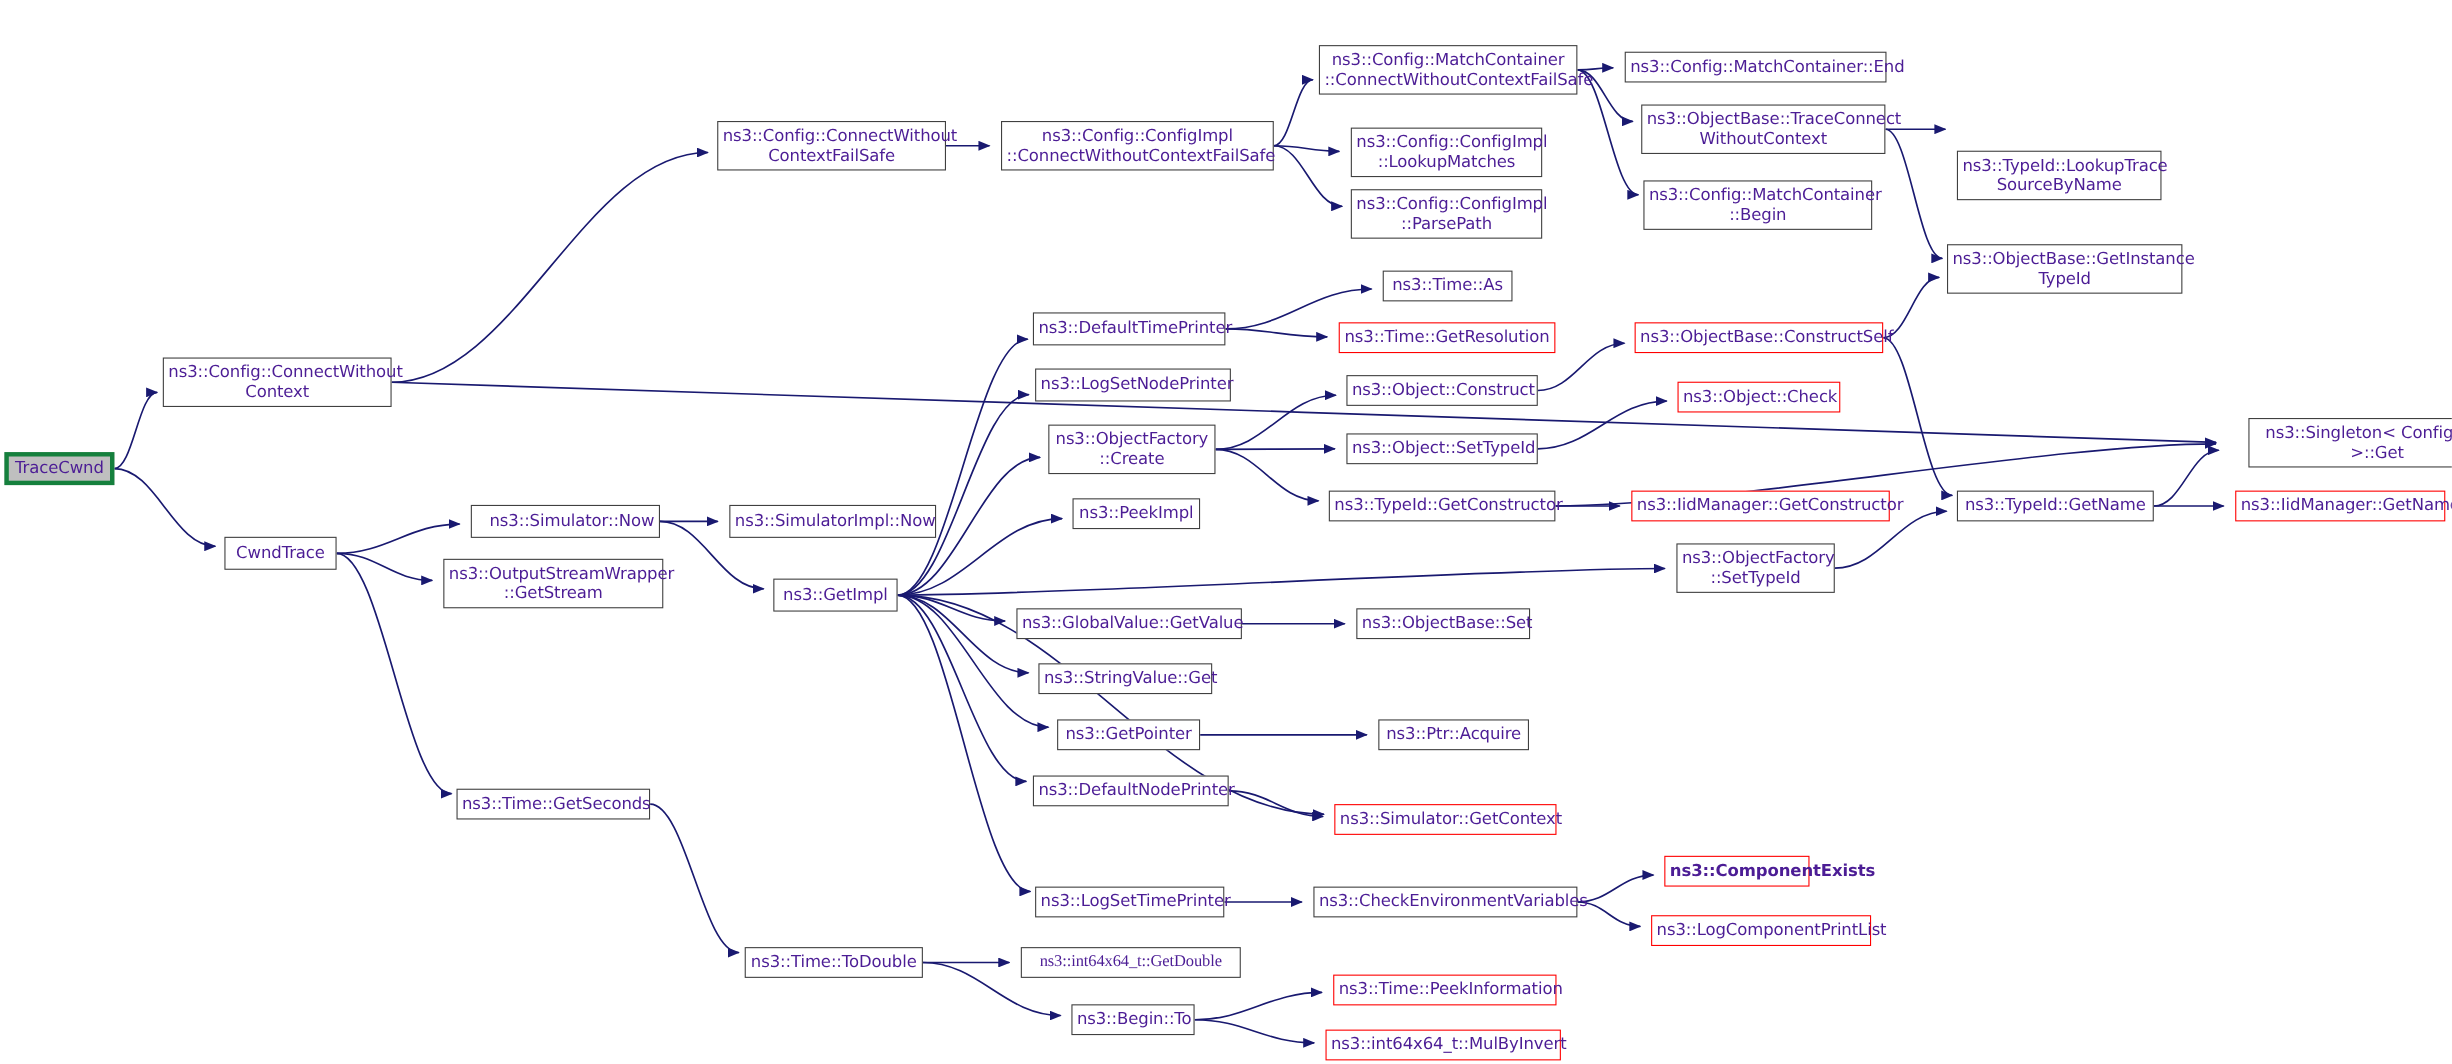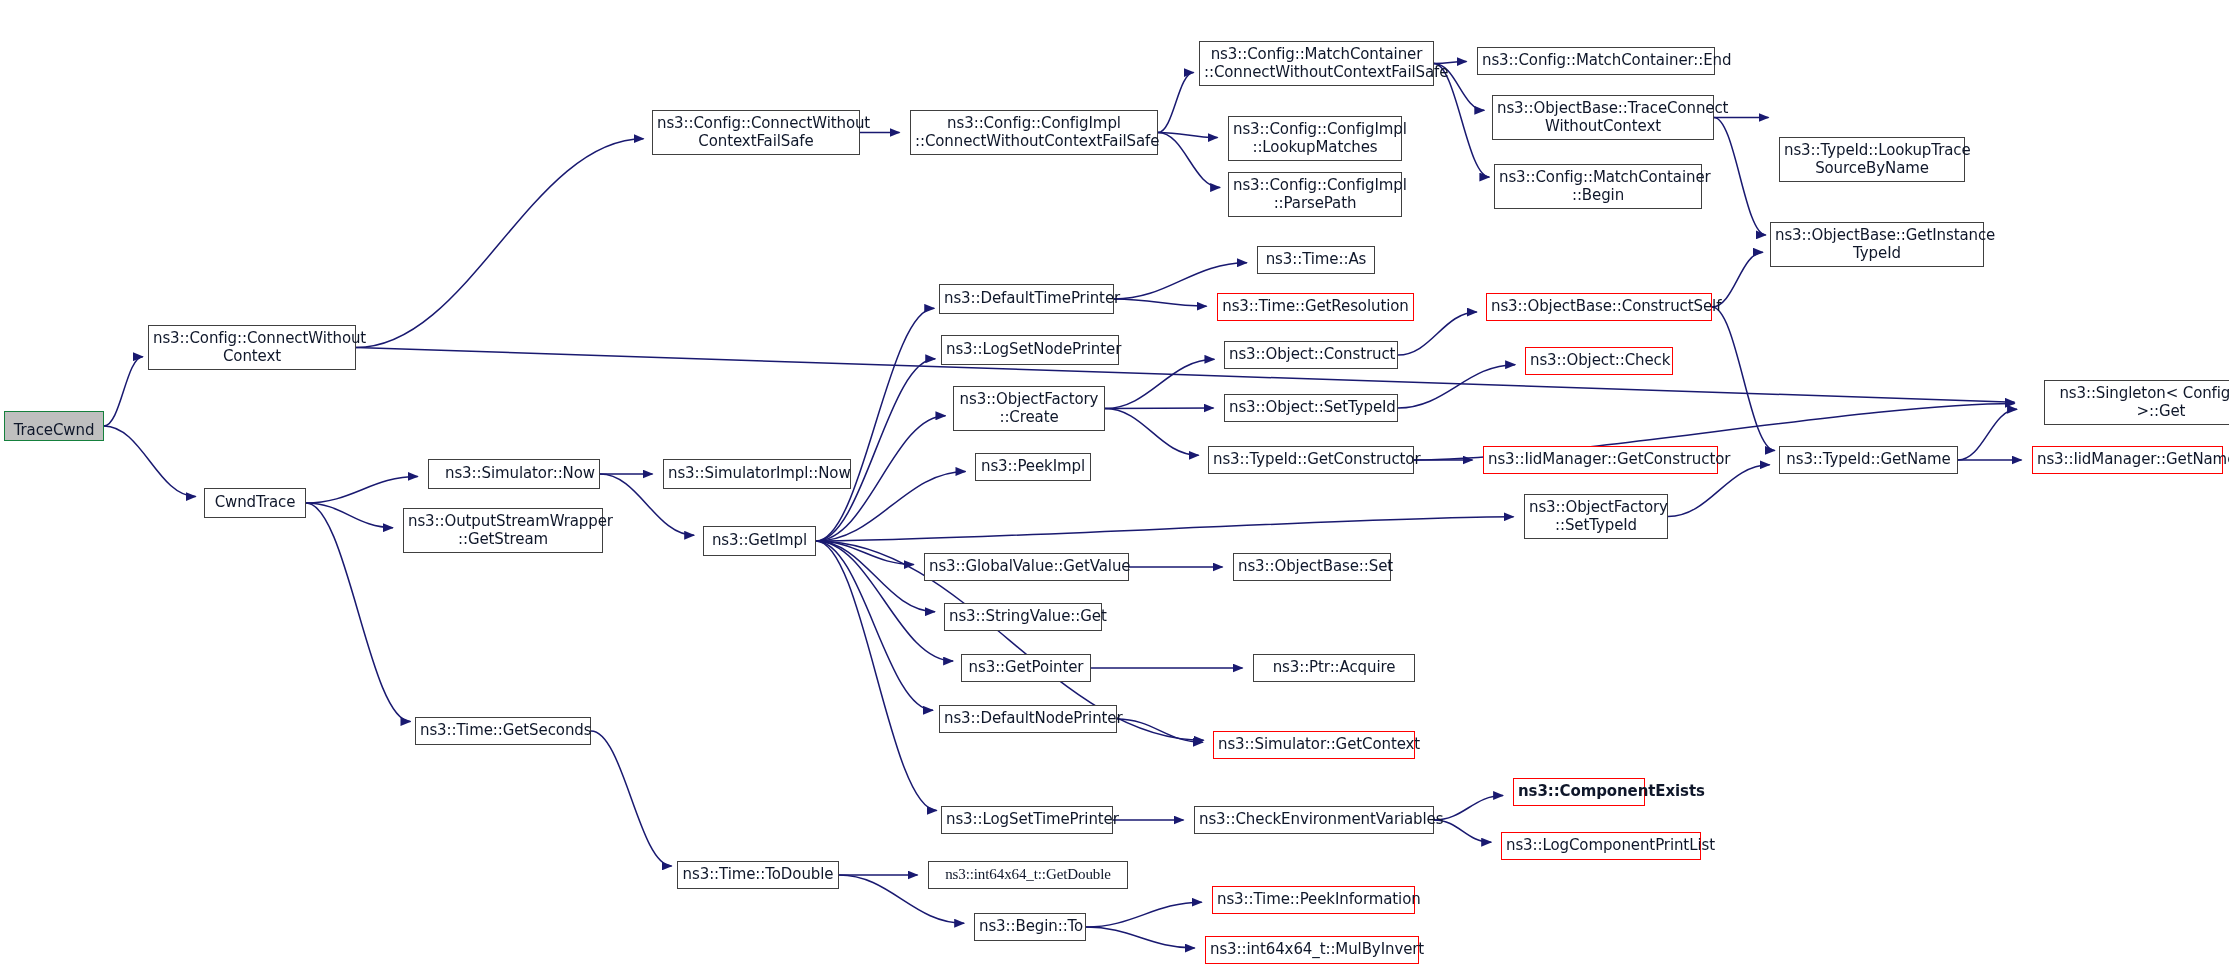--- a/index.html
+++ b/index.html
@@ -14,30 +14,30 @@
   #edges{position:absolute;left:0;top:0;width:2229px;height:967px;pointer-events:none;}
   .node{
     position:absolute;
     box-sizing:border-box;
     display:flex;
     align-items:center;
     justify-content:center;
     text-align:center;
     background:#ffffff;
     border:1px solid #404040;
-    color:#0f172a;
+    color:#4c1d95;
     font-size:15px;
     line-height:1.15;
     letter-spacing:-0.1px;
     padding:1px 4px;
     white-space:pre-line;
     z-index:5;
   }
   .node.red{border:1px solid #ff0000;}
-  .node.root{background:#bfbfbf;border:1px solid #15803d;align-items:flex-end;}
+  .node.root{background:#bfbfbf;border:4px solid #15803d;}
   .node span{display:block;width:100%;}
 </style>
 </head>
 <body>
 
 <div id="canvas">
   <svg id="edges" xmlns="http://www.w3.org/2000/svg">
     <defs>
       <marker id="arrow" markerWidth="11" markerHeight="9" refX="10" refY="4.5" orient="auto" markerUnits="userSpaceOnUse">
         <path d="M0,0 L11,4.5 L0,9 Z" fill="#191970"></path>
@@ -145,21 +145,21 @@
       <div class="node" style="left: 1779px; top: 446px; width: 179px; height: 28px;"><span>ns3::TypeId::GetName</span></div>
       <div class="node red" style="left: 2032px; top: 446px; width: 191px; height: 28px;"><span>ns3::IidManager::GetName</span></div>
       <div class="node" style="left: 2025px; top: 380px; width: 234px; height: 45px; margin-left: 19px;"><span>ns3::Singleton&lt; ConfigImpl
 &gt;::Get</span></div>
       <div class="node" style="left: 1524px; top: 494px; width: 144px; height: 45px;"><span>ns3::ObjectFactory
 ::SetTypeId</span></div>
       <div class="node" style="left: 924px; top: 553px; width: 205px; height: 28px;"><span>ns3::GlobalValue::GetValue</span></div>
       <div class="node" style="left: 1233px; top: 553px; width: 158px; height: 28px;"><span>ns3::ObjectBase::Set</span></div>
       <div class="node" style="left: 944px; top: 603px; width: 158px; height: 28px;"><span>ns3::StringValue::Get</span></div>
       <div class="node" style="left: 961px; top: 654px; width: 130px; height: 28px;"><span>ns3::GetPointer</span></div>
-      <div class="node" style="left: 1253px; top: 654px; width: 162px; height: 28px;"><span>ns3::Ptr::Acquire</span></div>
+      <div class="node" style="left: 1253px; top: 654px; width: 137px; height: 28px;"><span>ns3::Ptr::Acquire</span></div>
       <div class="node" style="left: 939px; top: 705px; width: 178px; height: 28px;"><span>ns3::DefaultNodePrinter</span></div>
       <div class="node red" style="left: 1213px; top: 731px; width: 202px; height: 28px;"><span>ns3::Simulator::GetContext</span></div>
       <div class="node" style="left: 941px; top: 806px; width: 172px; height: 28px;"><span>ns3::LogSetTimePrinter</span></div>
       <div class="node" style="left: 1194px; top: 806px; width: 240px; height: 28px;"><span>ns3::CheckEnvironmentVariables</span></div>
       <div class="node red" style="left: 1513px; top: 778px; width: 132px; height: 28px; font-weight: bold;"><span>ns3::ComponentExists</span></div>
       <div class="node red" style="left: 1501px; top: 832px; width: 200px; height: 28px;"><span>ns3::LogComponentPrintList</span></div>
       <div class="node" style="left: 415px; top: 717px; width: 176px; height: 28px;"><span>ns3::Time::GetSeconds</span></div>
       <div class="node" style="left: 677px; top: 861px; width: 162px; height: 28px;"><span>ns3::Time::ToDouble</span></div>
       <div class="node" style="left: 928px; top: 861px; width: 200px; height: 28px; font-family: Liberation Serif, serif;"><span>ns3::int64x64_t::GetDouble</span></div>
       <div class="node" style="left: 974px; top: 913px; width: 112px; height: 28px;"><span>ns3::Begin::To</span></div>

